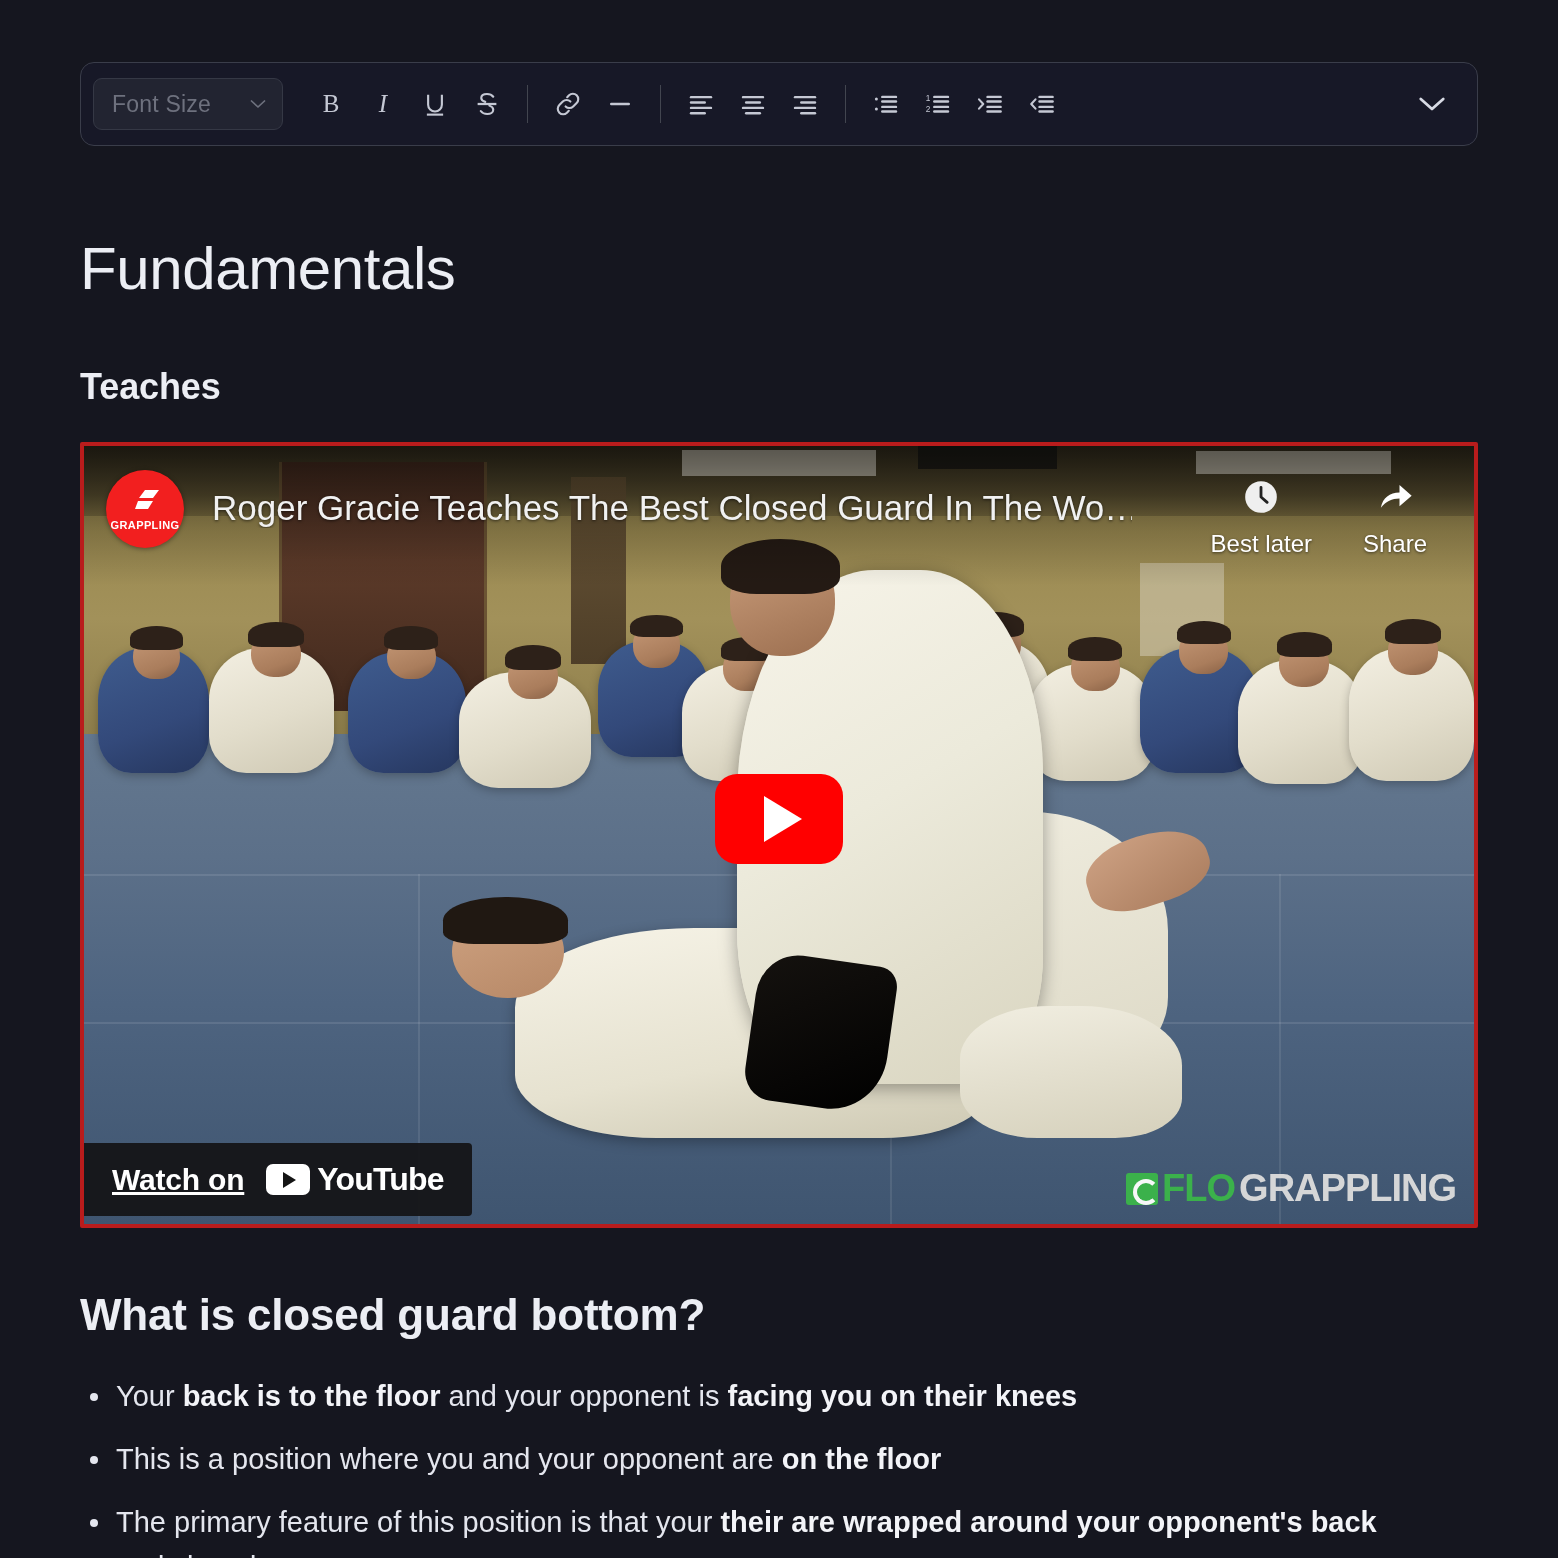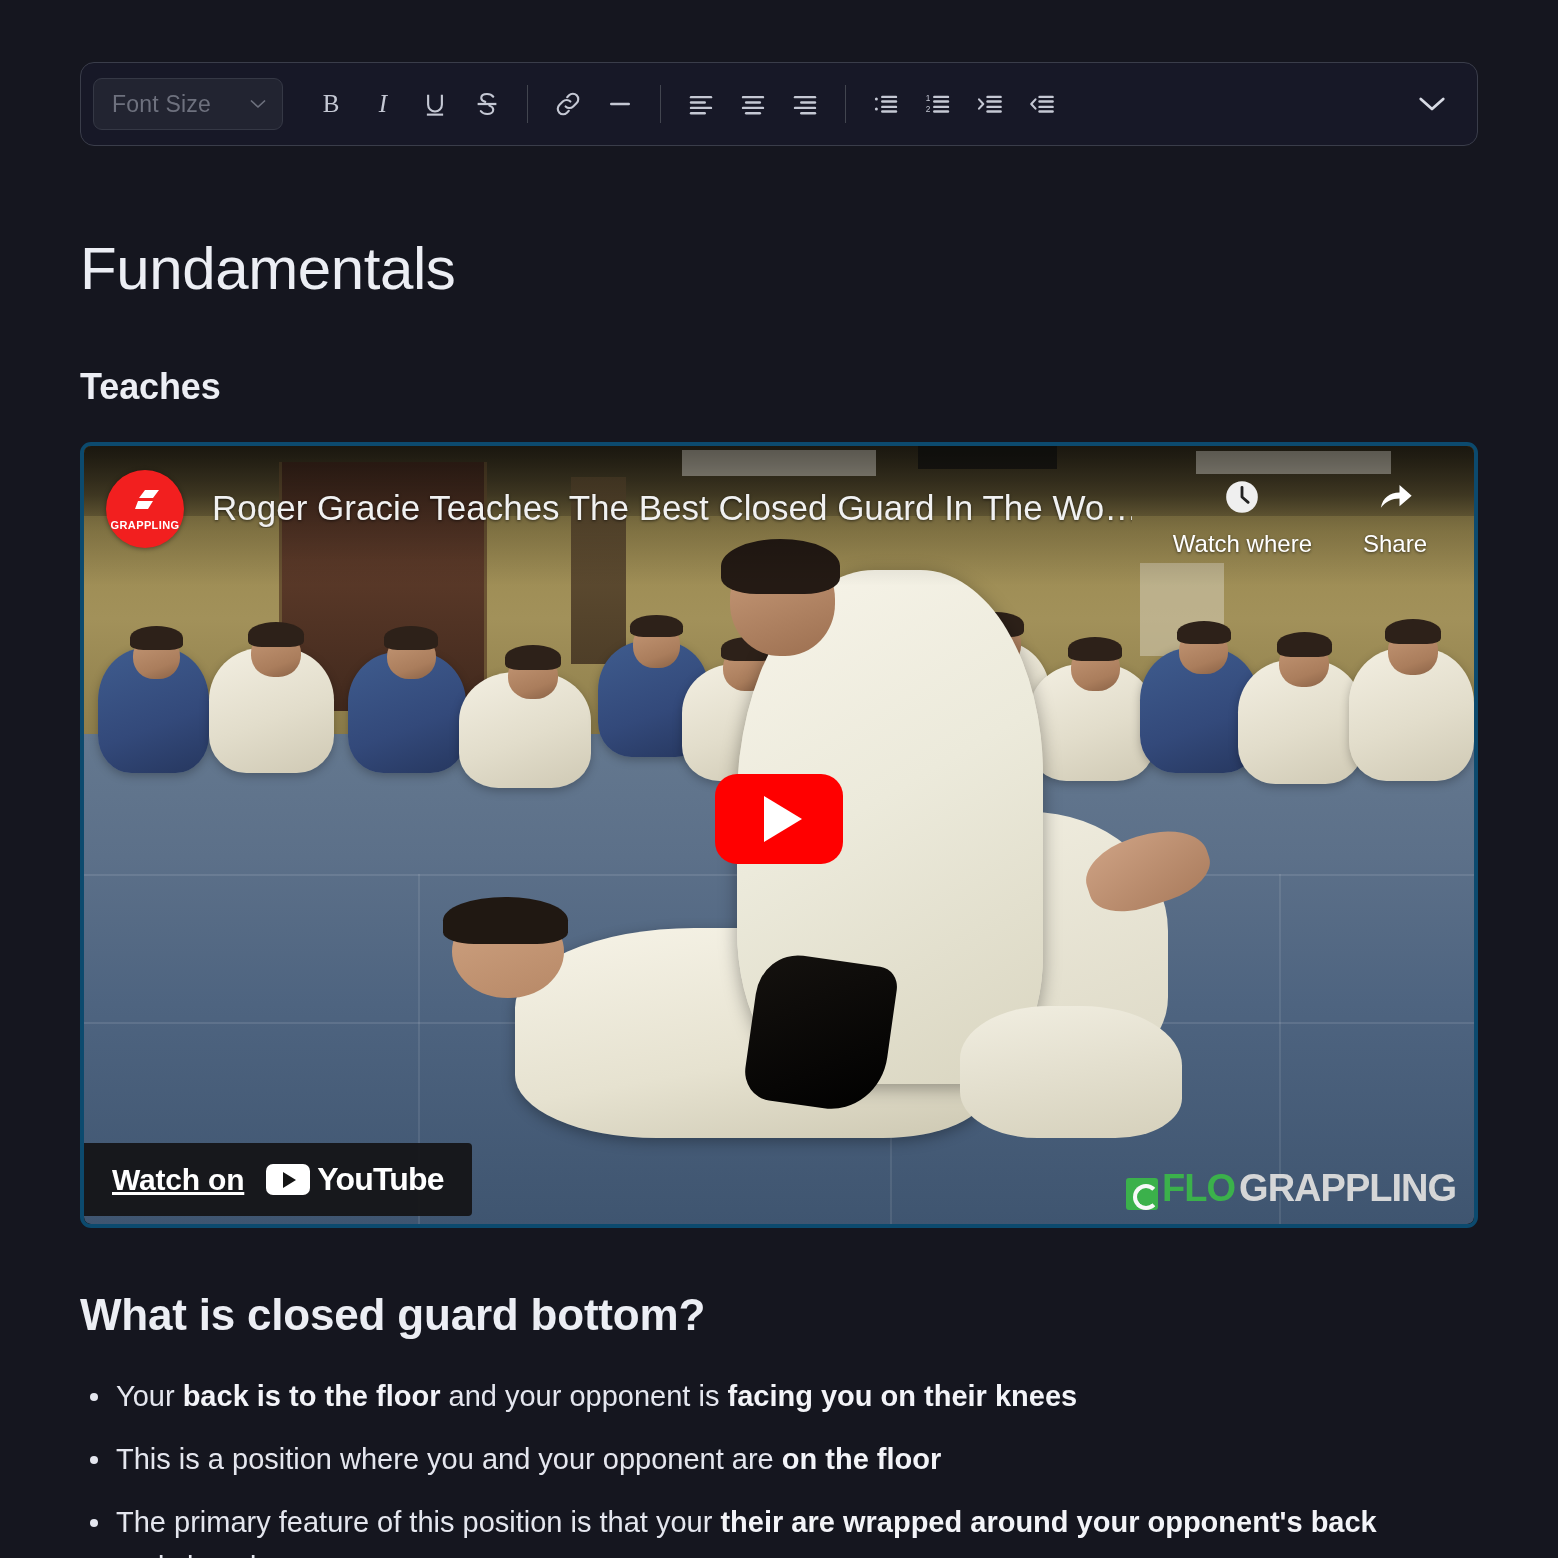--- a/index.html
+++ b/index.html
@@ -111,22 +111,22 @@
     color: #eceef4;
     margin-top: 62px;
     letter-spacing: -0.2px;
   }
 
   
   .video-wrap {
     margin-top: 34px;
     width: 1398px;
     height: 786px;
-    border-radius: 11px;
-    border: 4px solid #0c4a6e;
+    border-radius: 2px;
+    border: 4px solid #b91c1c;
     padding: 0;
     overflow: hidden;
     position: relative;
     background: #000;
   }
   .video-inner {
     position: absolute;
     inset: 0;
     overflow: hidden;
   }
@@ -361,21 +361,21 @@
     border-bottom: 8px solid transparent;
     margin-left: 3px;
   }
   .yt-word {
     color: #fff; font-size: 32px; font-weight: 700; letter-spacing: -0.8px;
   }
 
   .flo-watermark {
     position: absolute;
     right: 18px; bottom: 14px;
-    display: flex; align-items: flex-end; gap: 4px;
+    display: flex; align-items: center; gap: 4px;
     opacity: .96;
   }
   .flo-mark {
     width: 32px; height: 32px; background: #3bb54a;
     border-radius: 3px; position: relative;
   }
   .flo-mark::after {
     content: ""; position: absolute;
     left: 7px; top: 6px; width: 18px; height: 18px;
     border: 4px solid #fff; border-radius: 50%;
@@ -653,21 +653,21 @@
         <div class="vid-title">Roger Gracie Teaches The Best Closed Guard In The Wo…</div>
 
         <div class="ovl-actions">
           <div class="ovl-action">
             <span class="ovl-icon">
               <svg width="40" height="40" viewBox="0 0 24 24">
                 <circle cx="12" cy="12" r="9.5" fill="#efefef"></circle>
                 <path d="M12 6.2 V12 L15.7 15.2" fill="none" stroke="#222" stroke-width="1.7" stroke-linecap="round" stroke-linejoin="round"></path>
               </svg>
             </span>
-            <span class="ovl-label">Watch where</span>
+            <span class="ovl-label">Best later</span>
           </div>
           <div class="ovl-action">
             <span class="ovl-icon">
               <svg width="42" height="40" viewBox="0 0 24 24">
                 <path d="M3.5 18.5c1.2-6.2 5.3-9 11.2-9.2V4.8L22 11.2l-7.3 6.4v-4.7c-4.6.05-8 1.6-11.2 5.6z" fill="#ffffff"></path>
               </svg>
             </span>
             <span class="ovl-label">Share</span>
           </div>
         </div>

